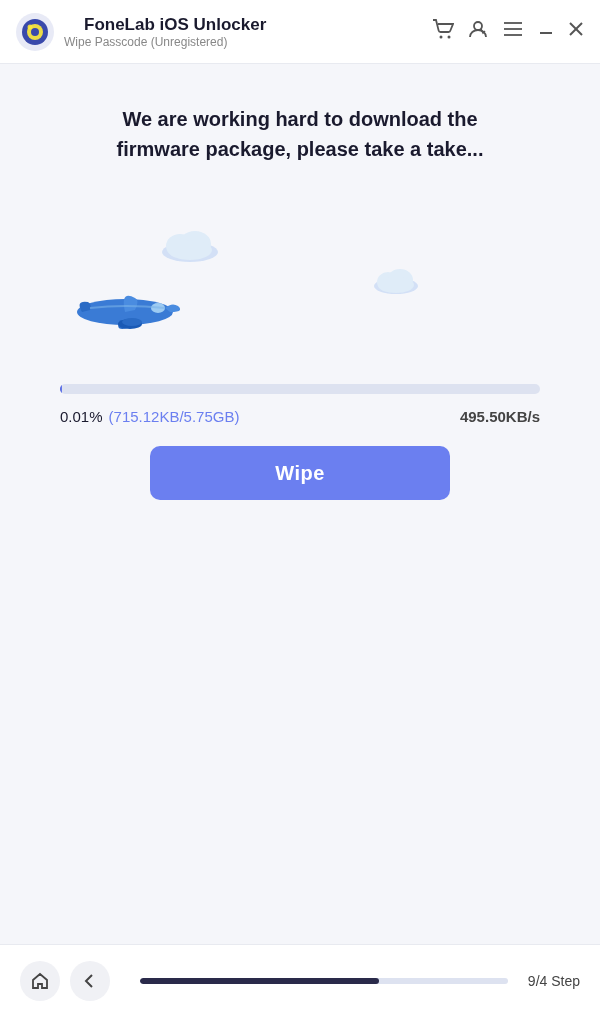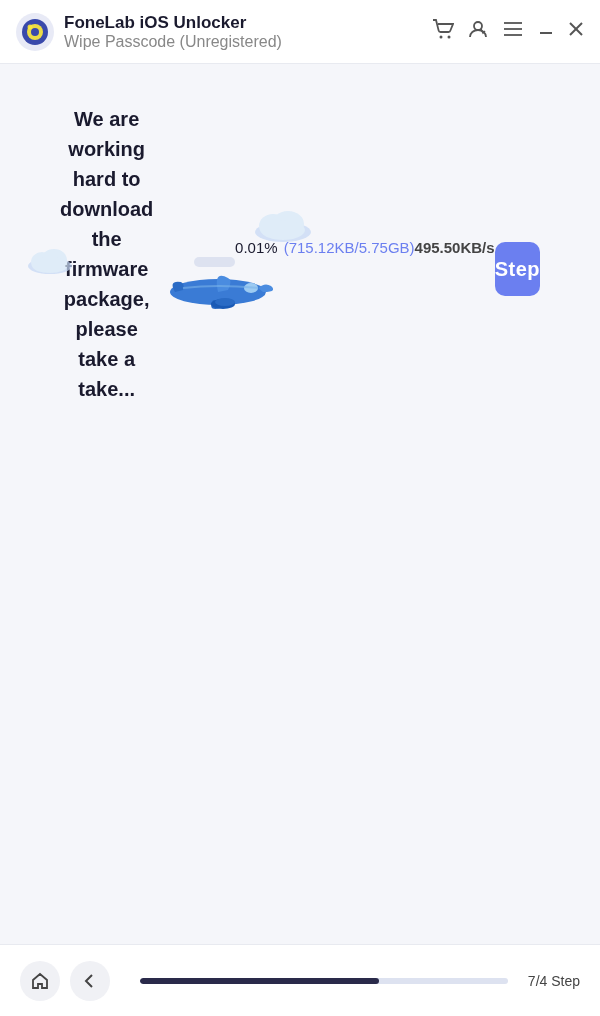--- a/index.html
+++ b/index.html
@@ -27,41 +27,42 @@
       margin-right: 10px;
       flex-shrink: 0;
     }
     .titlebar-text {
       flex: 1;
     }
     .titlebar-appname {
       font-size: 17px;
       font-weight: 700;
       color: #1a1a2e;
+      margin-left: 20px;
     }
     .titlebar-subtitle {
-      font-size: 16px;
+      font-size: 12px;
       color: #888;
     }
     .titlebar-controls {
       display: flex;
       align-items: center;
       gap: 14px;
     }
     .titlebar-icon {
       color: #555;
       font-size: 18px;
       cursor: pointer;
     }
     .titlebar-icon.close { color: #555; font-size: 18px; }
 
     
     .main-content {
       display: flex;
-      flex-direction: row;
+      flex-direction: column;
       align-items: center;
       padding: 40px 60px 0 60px;
     }
 
     .headline {
       font-size: 20px;
       font-weight: 700;
       color: #1a1a2e;
       text-align: center;
       line-height: 1.5;
@@ -108,21 +109,21 @@
       border-radius: 5px;
       transition: width 0.3s;
     }
 
     
     .stats-row {
       width: 100%;
       display: flex;
       justify-content: space-between;
       align-items: center;
-      margin-bottom: 44px;
+      margin-bottom: 21px;
       font-size: 15px;
       color: #444;
     }
     .stats-left { display: flex; gap: 6px; align-items: baseline; }
     .stats-percent { color: #1a1a2e; font-weight: 500; }
     .stats-detail { color: #6b7ff0; text-align: right; }
     .stats-speed { color: #444; font-weight: bold; }
 
     
     .stop-button {
@@ -307,34 +308,34 @@
   </div>
 
   <div class="stats-row">
     <div class="stats-left">
       <span class="stats-percent">0.01%</span>
       <span class="stats-detail">(715.12KB/5.75GB)</span>
     </div>
     <span class="stats-speed">495.50KB/s</span>
   </div>
 
-  <button class="stop-button">Step</button>
+  <button class="stop-button">Wipe</button>
 
 </div>
 
 <div class="bottom-bar">
   <button class="bottom-nav-btn" title="Home">
     <svg width="18" height="18" viewBox="0 0 18 18" fill="none" stroke="#444" stroke-width="1.8">
       <path d="M2 8 L9 2 L16 8 V16 H11 V12 H7 V16 H2 Z"></path>
     </svg>
   </button>
   <button class="bottom-nav-btn" title="Back">
     <svg width="16" height="16" viewBox="0 0 16 16" fill="none" stroke="#444" stroke-width="2">
       <polyline points="10,2 4,8 10,14"></polyline>
     </svg>
   </button>
 
   <div class="bottom-progress-track">
     <div class="bottom-progress-fill"></div>
   </div>
 
-  <span class="step-label">7/4 Step</span>
+  <span class="step-label">9/4 Step</span>
 </div>
 
 </body></html>

